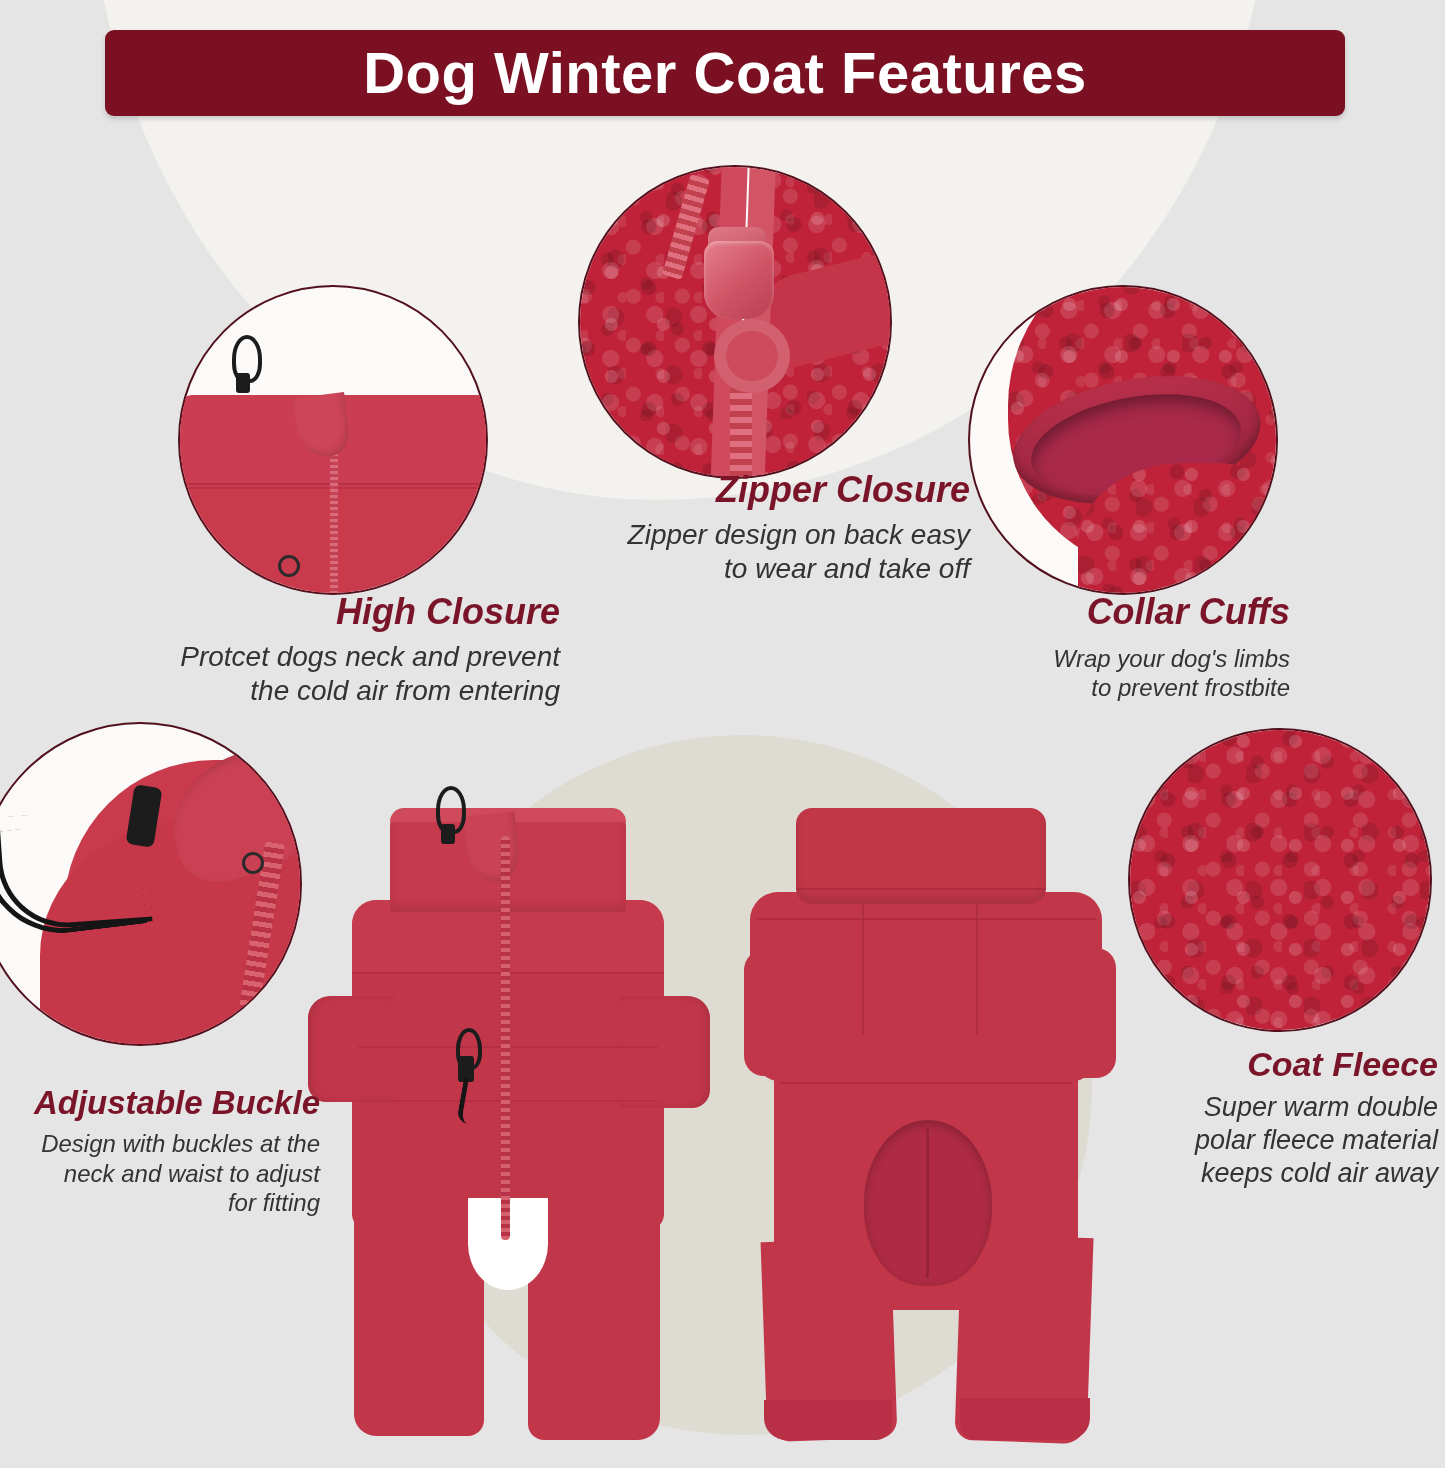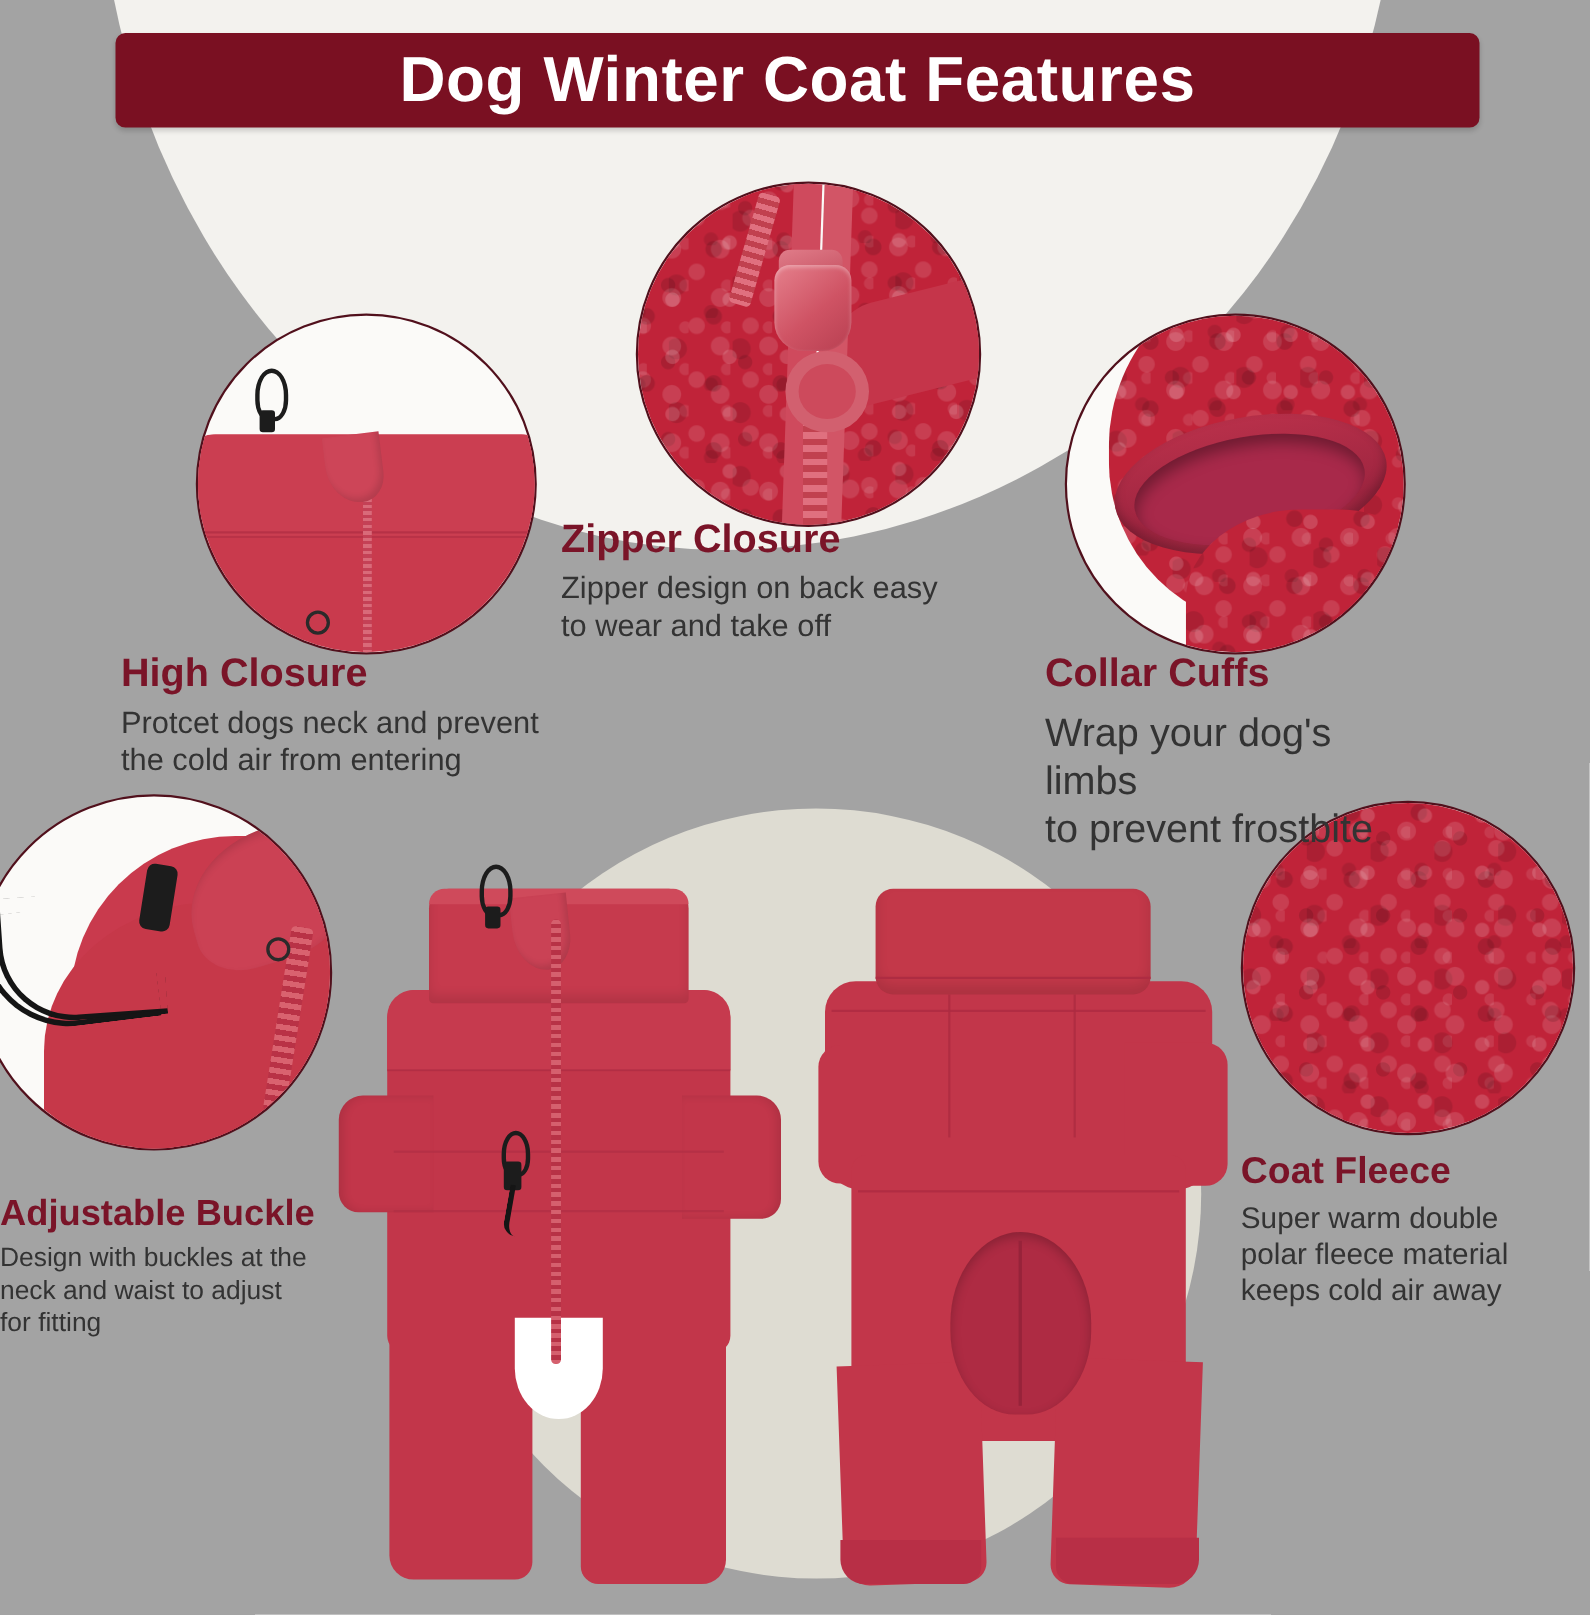--- a/index.html
+++ b/index.html
@@ -3,21 +3,21 @@
 <meta charset="utf-8">
 <style>
   html,body{margin:0;padding:0;}
   body{
     width:1445px;height:1468px;
     background:#ffffff;
     font-family:"Liberation Sans", sans-serif;
     overflow:hidden;
     position:relative;
   }
-  #stage{position:absolute;left:0;top:0;width:1445px;height:1468px;overflow:hidden;background:#a3a3a3;}
+  #stage{position:absolute;left:0;top:0;width:1445px;height:1468px;overflow:hidden;background:#e5e5e5;}
 
   
   .blob-top{
     position:absolute;left:90px;top:-140px;width:1180px;height:640px;
     background:#f3f2ee;
     border-radius:0 0 52% 48% / 0 0 100% 100%;
     z-index:0;
   }
   .blob-center{
     position:absolute;left:392px;top:735px;width:700px;height:700px;
@@ -323,39 +323,39 @@
   #back .cuff-bl{
     position:absolute;left:28px;top:600px;width:128px;height:40px;
     background:#b82f46;border-radius:0 0 16px 22px;
   }
   #back .cuff-br{
     position:absolute;left:224px;top:598px;width:130px;height:42px;
     background:#b82f46;border-radius:0 0 22px 16px;
   }
 
   
-  .feature{position:absolute;text-align:left;z-index:5;}
+  .feature{position:absolute;text-align:right;z-index:5;font-style:italic;}
   .feature .f-title{
     color:#7a1428;font-weight:bold;line-height:1.1;margin:0 0 8px 0;
   }
   .feature .f-desc{
     color:#333333;line-height:1.22;margin:0;white-space:pre-line;
   }
 
   #f-collar{left:110px;top:592px;width:450px;}
   #f-collar .f-title{font-size:36px;}
   #f-collar .f-desc{font-size:28px;}
 
   #f-zip{left:510px;top:470px;width:460px;}
   #f-zip .f-title{font-size:36px;}
   #f-zip .f-desc{font-size:28px;}
 
   #f-cuff{left:950px;top:592px;width:340px;}
   #f-cuff .f-title{font-size:36px;}
-  #f-cuff .f-desc{font-size:36px;margin-top:12px;}
+  #f-cuff .f-desc{font-size:24px;margin-top:12px;}
 
   #f-buckle{left:0px;top:1085px;width:320px;}
   #f-buckle .f-title{font-size:33px;}
   #f-buckle .f-desc{font-size:24px;}
 
   #f-warm{left:1128px;top:1046px;width:310px;}
   #f-warm .f-title{font-size:34px;}
   #f-warm .f-desc{font-size:27px;}
 </style>
 </head>

